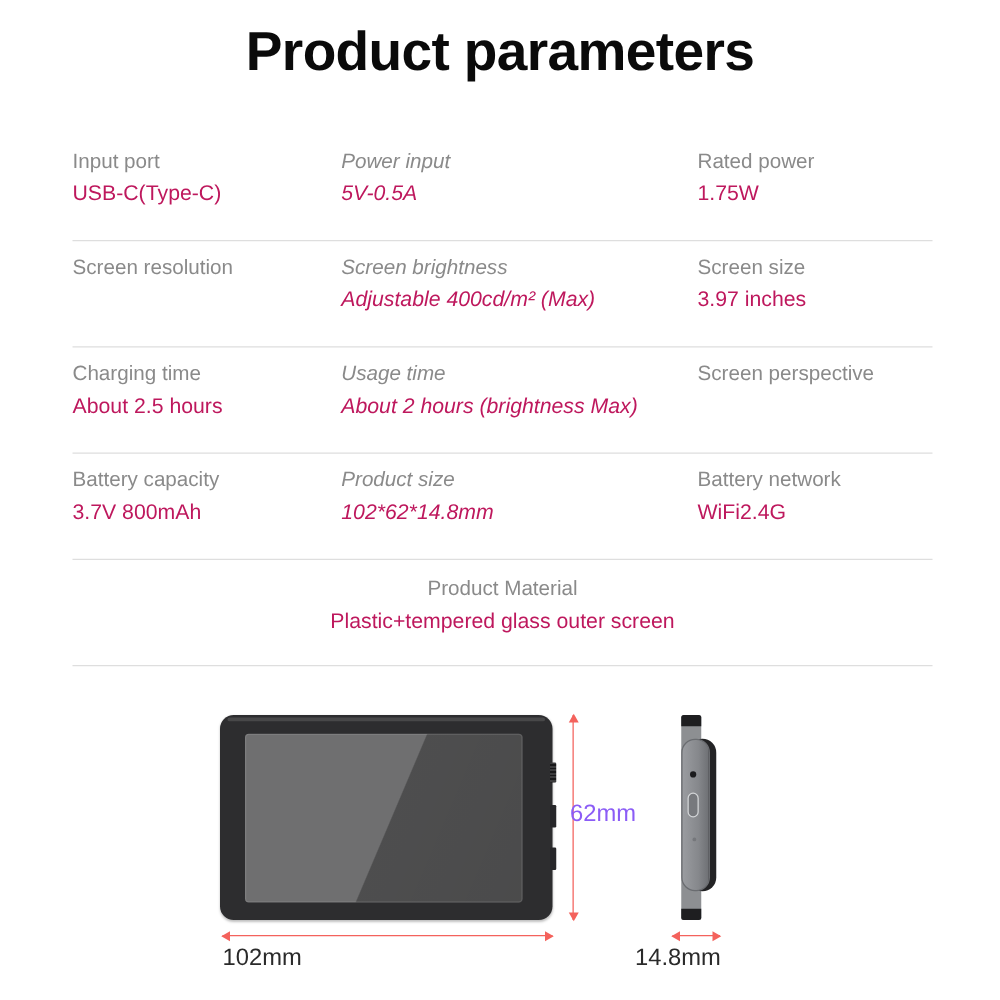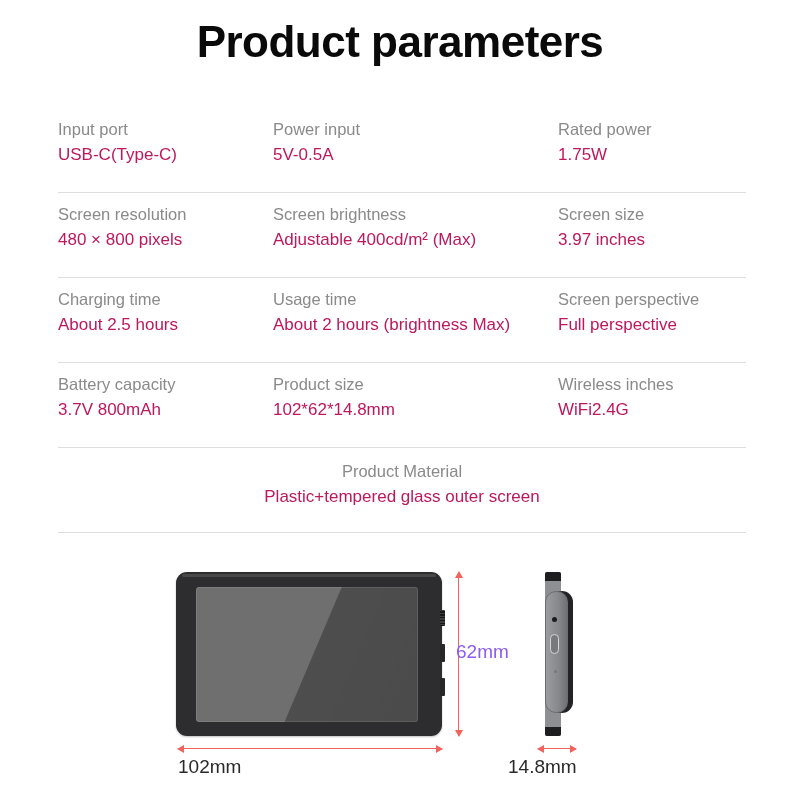--- a/index.html
+++ b/index.html
@@ -57,21 +57,21 @@
     bottom: 0;
     height: 1px;
     background: #dedede;
   }
 
   .spec-cell {
     box-sizing: border-box;
     padding-top: 10px;
   }
   .spec-cell.c1 { width: 215px; }
-  .spec-cell.c2 { width: 285px; }
+  .spec-cell.c2 { width: 285px; font-style: italic; }
   .spec-cell.c3 { width: 188px; }
 
   .spec-label {
     font-size: 16.5px;
     color: #8a8a8a;
     line-height: 1.35;
     white-space: nowrap;
   }
   .spec-value {
     font-size: 17px;
@@ -356,21 +356,20 @@
       </div>
       <div class="spec-cell c3">
         <div class="spec-label">Rated power</div>
         <div class="spec-value">1.75W</div>
       </div>
     </div>
 
     <div class="spec-row divided">
       <div class="spec-cell c1">
         <div class="spec-label">Screen resolution</div>
-        <div class="spec-value">480 × 800 pixels</div>
       </div>
       <div class="spec-cell c2">
         <div class="spec-label">Screen brightness</div>
         <div class="spec-value">Adjustable 400cd/m² (Max)</div>
       </div>
       <div class="spec-cell c3">
         <div class="spec-label">Screen size</div>
         <div class="spec-value">3.97 inches</div>
       </div>
     </div>
@@ -379,35 +378,34 @@
       <div class="spec-cell c1">
         <div class="spec-label">Charging time</div>
         <div class="spec-value">About 2.5 hours</div>
       </div>
       <div class="spec-cell c2">
         <div class="spec-label">Usage time</div>
         <div class="spec-value">About 2 hours (brightness Max)</div>
       </div>
       <div class="spec-cell c3">
         <div class="spec-label">Screen perspective</div>
-        <div class="spec-value">Full perspective</div>
       </div>
     </div>
 
     <div class="spec-row divided">
       <div class="spec-cell c1">
         <div class="spec-label">Battery capacity</div>
         <div class="spec-value">3.7V 800mAh</div>
       </div>
       <div class="spec-cell c2">
         <div class="spec-label">Product size</div>
         <div class="spec-value">102*62*14.8mm</div>
       </div>
       <div class="spec-cell c3">
-        <div class="spec-label">Wireless inches</div>
+        <div class="spec-label">Battery network</div>
         <div class="spec-value">WiFi2.4G</div>
       </div>
     </div>
 
     <div class="material-row">
       <div class="spec-label">Product Material</div>
       <div class="spec-value">Plastic+tempered glass outer screen</div>
     </div>
 
   </div>

